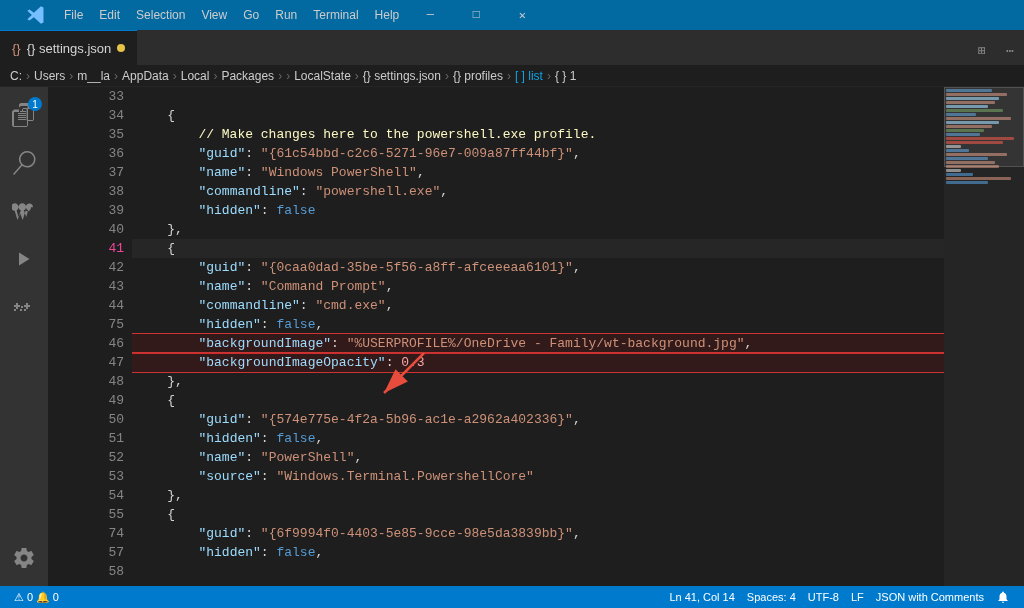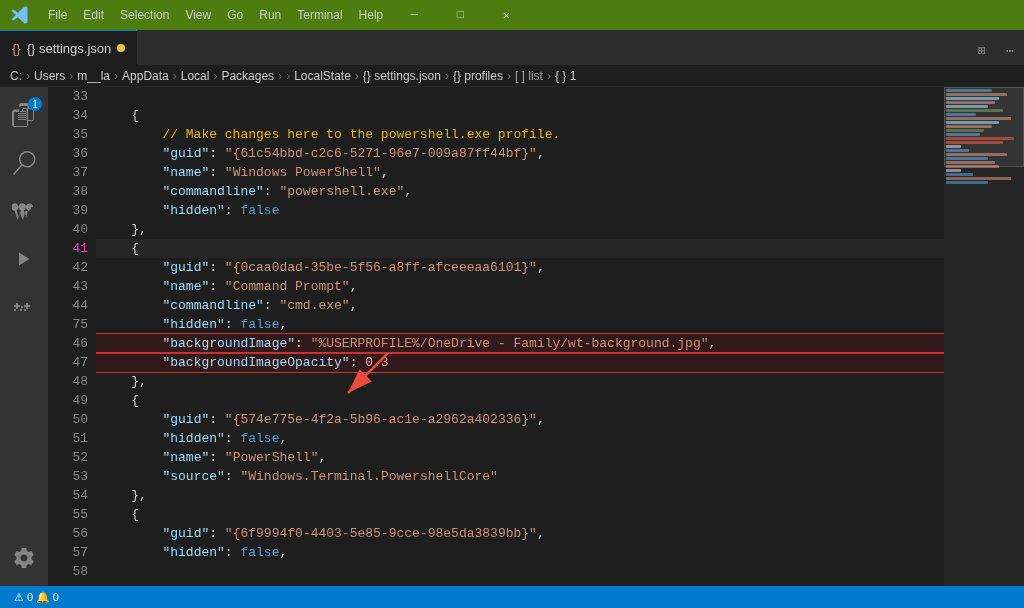--- a/index.html
+++ b/index.html
@@ -11,24 +11,25 @@
       font-size: 13px;
       color: #d4d4d4;
       overflow: hidden;
       display: flex;
       flex-direction: column;
     }
 
     
     .title-bar {
       height: 30px;
-      background: #4d7c0f;
+      background: #0369a1;
       display: flex;
       align-items: flex-end;
       flex-shrink: 0;
+      padding-left: 16px;
     }
     .title-bar-left {
       display: flex;
       align-items: center;
       gap: 0;
     }
     .vscode-logo {
       width: 40px;
       height: 30px;
       display: flex;
@@ -186,20 +187,21 @@
     
     .editor-area {
       flex: 1;
       display: flex;
       overflow: hidden;
     }
     .code-editor {
       flex: 1;
       overflow: hidden;
       position: relative;
+      margin-left: 36px;
     }
     .line-numbers-area {
       display: flex;
       height: 100%;
     }
     .line-numbers {
       width: 48px;
       background: #1e1e1e;
       color: #858585;
       text-align: right;
@@ -222,21 +224,21 @@
       line-height: 19px;
       font-size: 13px;
       padding-left: 4px;
       white-space: nowrap;
     }
     .code-line.cursor-line {
       background: rgba(255,255,255,0.04);
     }
 
     
-    .c-comment { color: #eab308; }
+    .c-comment { color: #fef9c3; }
     .c-string { color: #ce9178; }
     .c-key { color: #9cdcfe; }
     .c-bool { color: #569cd6; }
     .c-punct { color: #d4d4d4; }
     .c-number { color: #fca5a5; }
 
     
     .minimap {
       width: 80px;
       background: #252526;
@@ -340,21 +342,21 @@
   <span class="sep">›</span>
   <span>Packages</span>
   <span class="sep">›</span>
   <span class="sep">›</span>
   <span>LocalState</span>
   <span class="sep">›</span>
   <span style="color:#cccccc">{} settings.json</span>
   <span class="sep">›</span>
   <span style="color:#cccccc">{} profiles</span>
   <span class="sep">›</span>
-  <span style="color:#a3a3a3">[ ] list</span>
+  <span style="color:#0ea5e9">[ ] list</span>
   <span class="sep">›</span>
   <span style="color:#cccccc">{ } 1</span>
 </div>
 
 <div class="main">
 
   <div class="activity-bar">
     <div class="activity-item">
       <svg width="24" height="24" viewBox="0 0 24 24" fill="currentColor">
         <path d="M17.5 0H8.5L7 1.5v5H2L0 8.5v14.07L1.5 24h13.07L16 22.57V18h4.93L22 16.5V4.5L17.5 0zM17 1.88L20.12 5H17V1.88zM14.57 23H2v-14h5V4.5L8.88 3h6.62v2.88L15 5h-4V8H8v2H6v1h2v1H6v1h2v1H6v1h2v1H6v1h8v-1H8v-1h6v-1H8v-1h6v-1H8v-1h6v-1H8V9h6V8h-4V6h4.57v10.5L15 18v5h-.43zM21 17h-5V6h5v11z"></path>
@@ -411,21 +413,21 @@
           <div class="line-number">46</div>
           <div class="line-number">47</div>
           <div class="line-number">48</div>
           <div class="line-number">49</div>
           <div class="line-number">50</div>
           <div class="line-number">51</div>
           <div class="line-number">52</div>
           <div class="line-number">53</div>
           <div class="line-number">54</div>
           <div class="line-number">55</div>
-          <div class="line-number">56</div>
+          <div class="line-number">74</div>
           <div class="line-number">57</div>
           <div class="line-number">58</div>
         </div>
 
         <div class="code-content">
 
           <div class="code-line">&nbsp;</div>
 
           <div class="code-line"><span class="c-punct">&nbsp;&nbsp;&nbsp;&nbsp;{</span></div>
 
@@ -523,13 +525,25 @@
   </div>
 </div>
 
 <div class="status-bar">
   <div class="status-item">
     <span>⚠</span>
     <span>0</span>
     <span>🔔</span>
     <span>0</span>
   </div>
+  <div class="status-right">
+    <div class="status-item">Ln 41, Col 14</div>
+    <div class="status-item">Spaces: 4</div>
+    <div class="status-item">UTF-8</div>
+    <div class="status-item">LF</div>
+    <div class="status-item">JSON with Comments</div>
+    <div class="status-item">
+      <svg width="14" height="14" viewBox="0 0 24 24" fill="white">
+        <path d="M12 22c1.1 0 2-.9 2-2h-4c0 1.1.9 2 2 2zm6-6v-5c0-3.07-1.64-5.64-4.5-6.32V4c0-.83-.67-1.5-1.5-1.5s-1.5.67-1.5 1.5v.68C7.63 5.36 6 7.92 6 11v5l-2 2v1h16v-1l-2-2z"></path>
+      </svg>
+    </div>
+  </div>
 </div>
 
 </body></html>

